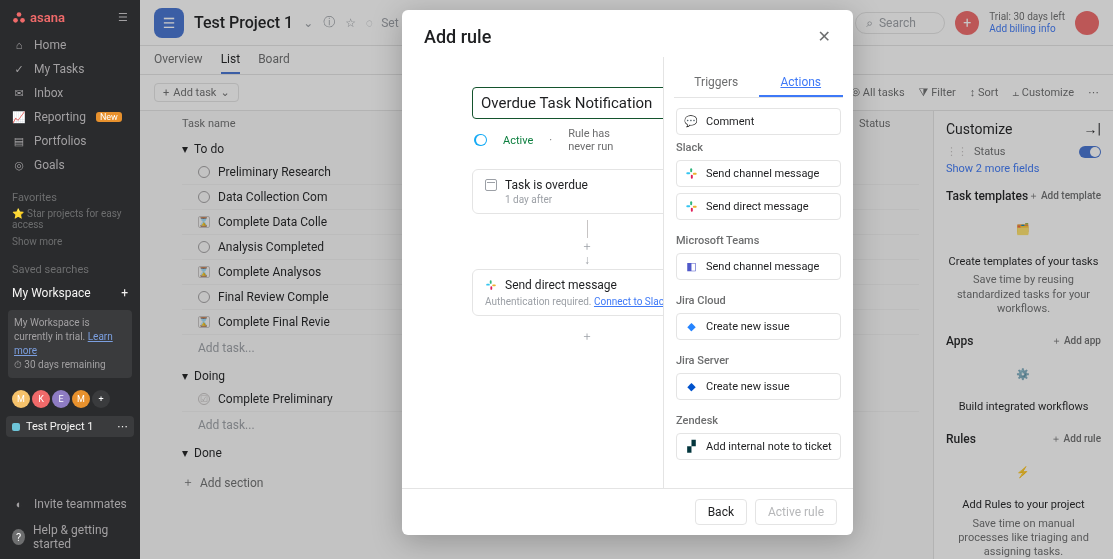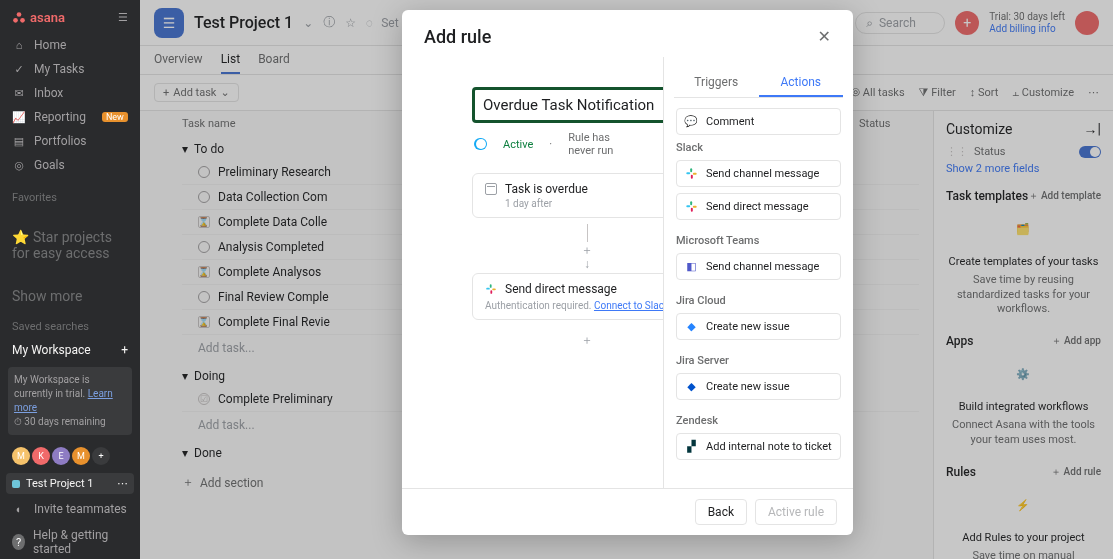--- a/index.html
+++ b/index.html
@@ -19,30 +19,30 @@
   body{margin:0;width:1113px;height:559px;overflow:hidden;background:var(--bg-main);display:flex;font-size:12px;color:#1e1f21;}
   
   .sidebar{width:140px;background:var(--sidebar-bg);color:var(--text-gray);display:flex;flex-direction:column;font-size:12px;flex-shrink:0;}
   .sb-head{display:flex;align-items:center;justify-content:space-between;padding:10px 10px 4px 12px;}
   .logo{display:flex;align-items:center;gap:4px;color:var(--accent-asana);font-weight:600;font-size:13px;}
   .logo svg{width:14px;height:14px;}
   .sb-list{padding:4px 0;}
   .sb-item{display:flex;align-items:center;gap:8px;padding:5px 12px;cursor:pointer;}
   .sb-ico{width:14px;height:14px;display:flex;align-items:center;justify-content:center;color:var(--text-gray);font-size:11px;}
   .sb-section{padding:10px 12px 4px;font-size:11px;color:#6d6e6f;}
-  .sb-tip{font-size:14px;color:#6d6e6f;padding:0 12px 6px;margin-top:21px;}
+  .sb-tip{font-size:10px;color:#6d6e6f;padding:0 12px 6px;}
   .sb-workspace{display:flex;align-items:center;justify-content:space-between;padding:6px 12px;color:var(--text-white);}
   .sb-trial{margin:4px 8px;padding:6px;background:#3a3b3d;border-radius:4px;font-size:10px;color:var(--text-gray);line-height:1.4;}
   .sb-trial a{color:#7b9fe0;}
   .sb-avatars{display:flex;gap:2px;padding:8px 12px;}
   .av{width:18px;height:18px;border-radius:50%;font-size:9px;display:flex;align-items:center;justify-content:center;color:#fff;}
   .sb-project{margin:0 6px;padding:4px 6px;background:#3a3b3d;border-radius:4px;display:flex;align-items:center;gap:6px;font-size:11px;color:var(--text-white);}
   .sb-foot{margin-top:auto;padding:8px 12px;display:flex;flex-direction:column;gap:12px;}
   .sb-foot-item{display:flex;align-items:center;gap:8px;cursor:pointer;}
-  .badge-new{background:#e8912d;color:#fff;border-radius:3px;padding:0 4px;font-size:9px;margin-left:8px;}
+  .badge-new{background:#e8912d;color:#fff;border-radius:3px;padding:0 4px;font-size:9px;margin-left:2px;}
   
   .main{flex:1;position:relative;display:flex;flex-direction:column;}
   .topbar{display:flex;align-items:center;height:46px;padding:0 14px;gap:10px;border-bottom:1px solid var(--border);background:#fff;}
   .proj-icon{width:30px;height:30px;border-radius:8px;background:#4573d2;display:flex;align-items:center;justify-content:center;color:#fff;font-size:14px;}
   .proj-title{font-size:16px;font-weight:500;color:#1e1f21;}
   .topbar-faded{color:#9ca0a6;font-size:12px;display:flex;align-items:center;gap:8px;}
   .topbar-right{margin-left:auto;display:flex;align-items:center;gap:10px;}
   .search{display:flex;align-items:center;gap:6px;border:1px solid var(--border);border-radius:14px;padding:3px 10px;color:#9ca0a6;font-size:12px;width:90px;}
   .plus-btn{width:24px;height:24px;border-radius:50%;background:#f06a6a;display:flex;align-items:center;justify-content:center;color:#fff;font-size:14px;}
   .trial-box{font-size:10px;color:#6d6e6f;text-align:left;line-height:1.2;}
@@ -77,41 +77,41 @@
   .toggle-pill{width:22px;height:12px;border-radius:6px;background:#4573d2;position:relative;}
   .toggle-pill:after{content:"";position:absolute;right:1px;top:1px;width:10px;height:10px;background:#fff;border-radius:50%;}
   
   .overlay{position:absolute;inset:0;background:rgba(30,31,33,.25);}
   .modal{position:absolute;top:10px;left:262px;right:260px;bottom:24px;background:#fff;border-radius:6px;box-shadow:0 6px 30px rgba(0,0,0,.25);display:flex;flex-direction:column;}
   .modal-head{padding:16px 22px 10px;display:flex;align-items:center;}
   .modal-head h2{margin:0;font-size:18px;font-weight:500;}
   .modal-close{margin-left:auto;color:#6d6e6f;font-size:16px;cursor:pointer;}
   .modal-body{flex:1;display:flex;overflow:hidden;}
   .rule-left{flex:1;padding:30px 40px 10px 70px;overflow:auto;}
-  .rule-title-input{border:3px solid #14532d;border-radius:4px;padding:6px 8px;font-size:15px;color:#1e1f21;width:230px;}
+  .rule-title-input{border:1px solid #14532d;border-radius:4px;padding:6px 8px;font-size:15px;color:#1e1f21;width:230px;}
   .rule-toggle-row{display:flex;align-items:center;gap:16px;margin:8px 2px 16px;font-size:11px;color:#6d6e6f;}
   .mini-toggle{width:22px;height:12px;border-radius:6px;background:#14aaf5;position:relative;}
   .mini-toggle:after{content:"";position:absolute;right:1px;top:1px;width:10px;height:10px;background:#fff;border-radius:50%;}
   .active-lbl{color:#0d7f3f;}
   .rule-card{border:1px solid var(--border);border-radius:6px;padding:8px 12px;width:230px;background:#fff;font-size:12px;margin-bottom:6px;}
   .rule-card .line1{display:flex;align-items:center;gap:8px;color:#1e1f21;}
   .rule-card .line2{font-size:10px;color:#9ca0a6;padding-left:20px;margin-top:2px;}
   .warn{font-size:10px;color:#9ca0a6;padding-left:0;margin-top:4px;}
   .warn a{color:var(--link);}
   .flow{display:flex;flex-direction:column;align-items:center;width:230px;color:#9ca0a6;}
   .flow .stem{height:18px;border-left:1px solid #c7c4c4;}
   .flow .plus{font-size:12px;color:#9ca0a6;cursor:pointer;}
   .slack-icon{width:12px;height:12px;display:inline-block;}
   .cal-icon{width:12px;height:12px;border:1px solid #9ca0a6;border-radius:2px;display:inline-block;position:relative;}
   .cal-icon:before{content:"";position:absolute;top:2px;left:1px;right:1px;height:1px;background:#9ca0a6;}
   
   .rule-right{width:190px;border-left:1px solid var(--border);display:flex;flex-direction:column;}
   .rr-tabs{display:flex;border-bottom:1px solid var(--border);font-size:12px;margin:12px 10px 0;}
   .rr-tabs div{flex:1;text-align:center;padding:6px 0;color:#6d6e6f;cursor:pointer;}
-  .rr-tabs .active{color:var(--link);border-bottom:2px solid var(--link);}
+  .rr-tabs .active{color:var(--link);border-bottom:2px solid var(--link);text-decoration:underline;}
   .rr-body{padding:10px 12px;overflow:auto;flex:1;}
   .rr-group{margin-bottom:14px;}
   .rr-group h5{margin:0 0 6px;font-size:11px;color:#6d6e6f;font-weight:500;}
   .rr-action{border:1px solid var(--border);border-radius:4px;padding:6px 8px;display:flex;align-items:center;gap:8px;font-size:11px;color:#1e1f21;margin-bottom:6px;cursor:pointer;background:#fff;}
   .rr-action .ai{width:13px;height:13px;display:flex;align-items:center;justify-content:center;font-size:11px;}
   .modal-foot{border-top:1px solid var(--border);padding:10px 16px;display:flex;gap:8px;justify-content:flex-end;}
   .btn{border:1px solid var(--border);border-radius:4px;padding:5px 12px;font-size:12px;background:#fff;cursor:pointer;color:#1e1f21;}
   .btn.disabled{color:#b6b7b9;}
   svg{display:block;}
 </style>
@@ -313,21 +313,20 @@
         <p class="bold">Create templates of your tasks</p>
         <p>Save time by reusing standardized tasks for your workflows.</p>
       </div>
       <div class="cust-block">
         <h4>
             <span>Apps</span>
             <span class="addlink">＋ <span>Add app</span></span>
           </h4>
         <div class="img">⚙️</div>
         <p class="bold">Build integrated workflows</p>
-        <p>Connect Asana with the tools your team uses most.</p>
       </div>
       <div class="cust-block">
         <h4>
             <span>Rules</span>
             <span class="addlink">＋ <span>Add rule</span></span>
           </h4>
         <div class="img">⚡</div>
         <p class="bold">Add Rules to your project</p>
         <p>Save time on manual processes like triaging and assigning tasks.</p>
       </div>

